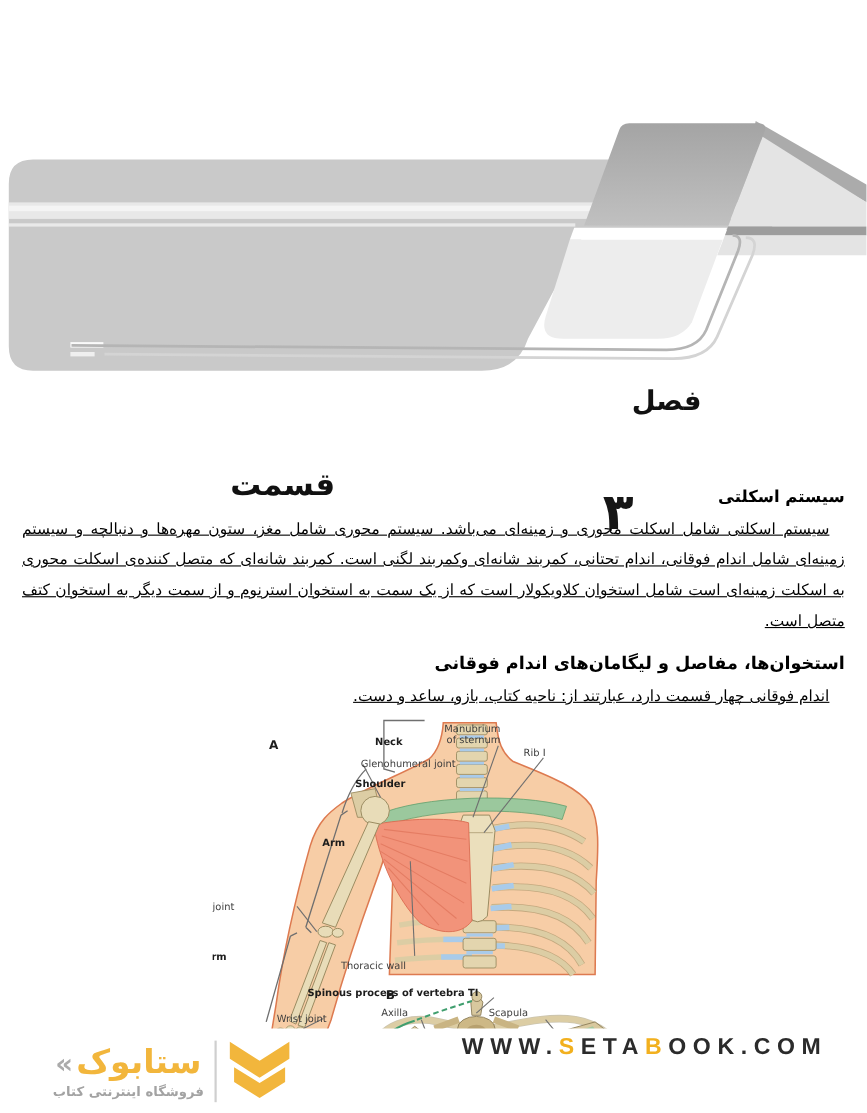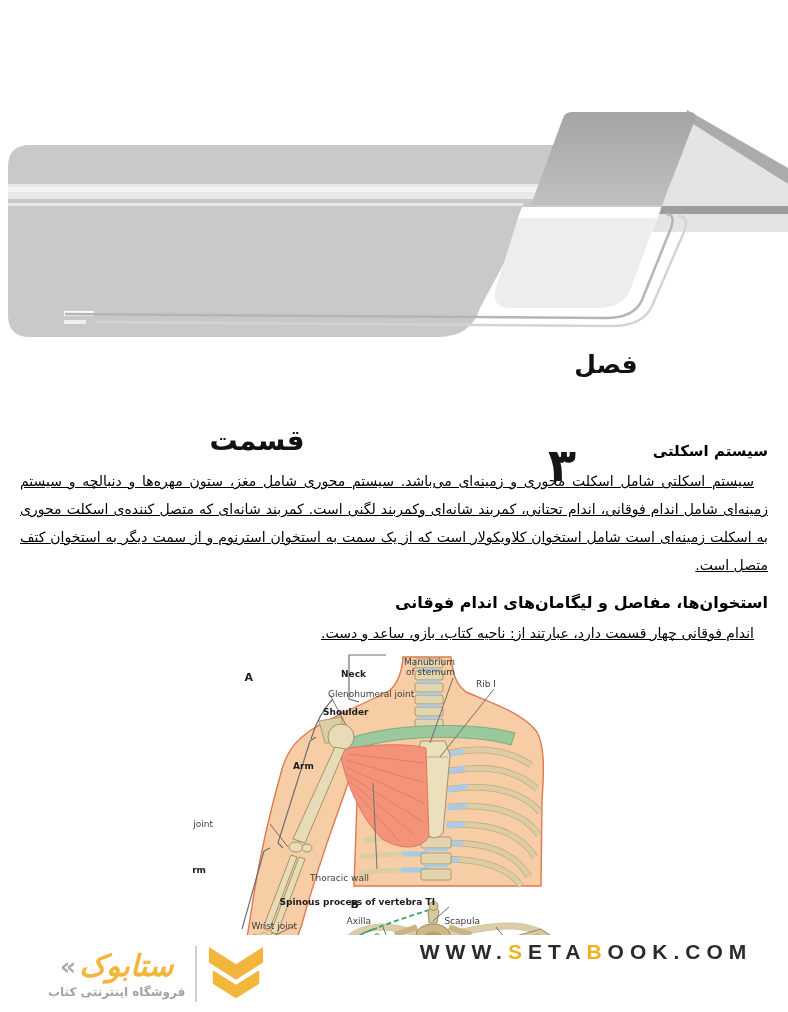--- a/index.html
+++ b/index.html
@@ -37,21 +37,21 @@
   .footer-right{position:absolute;right:6px;top:5px;width:392px;text-align:center;}
   .store-title{font-size:17px;font-weight:bold;color:#101010;direction:rtl;margin-bottom:6px;}
   .store-url{font-size:21px;font-weight:600;letter-spacing:6px;color:#2b2b2b;
     font-family:Liberation Sans, sans-serif;white-space:nowrap;}
   .store-url .accent{color:#F2B01E;}
   .footer-left{position:absolute;left:48px;top:4px;width:268px;height:70px;
     display:flex;align-items:center;justify-content:flex-start;gap:10px;}
   .logo-textcol{display:flex;flex-direction:column;align-items:center;line-height:1;}
   .logo-wordline{display:flex;align-items:flex-end;gap:3px;}
   .logo-guillemet{font-size:25px;font-weight:bold;color:#ababab;transform:translateY(-2px);}
-  .logo-wordmark{font-size:30px;font-weight:bold;color:#F2B63C;direction:rtl;font-style:italic;}
+  .logo-wordmark{font-size:30px;font-weight:bold;color:#F2B63C;direction:rtl;}
   .logo-tagline{font-size:12px;color:#a3a3a3;direction:rtl;margin-top:5px;font-weight:bold;}
   .logo-divider{width:2px;height:56px;background:#cfcfcf;}
 </style>
 </head>
 <body>
 
 <div class="page">
 
   <div class="banner">
     <svg width="788" height="236" viewBox="0 0 788 236">

